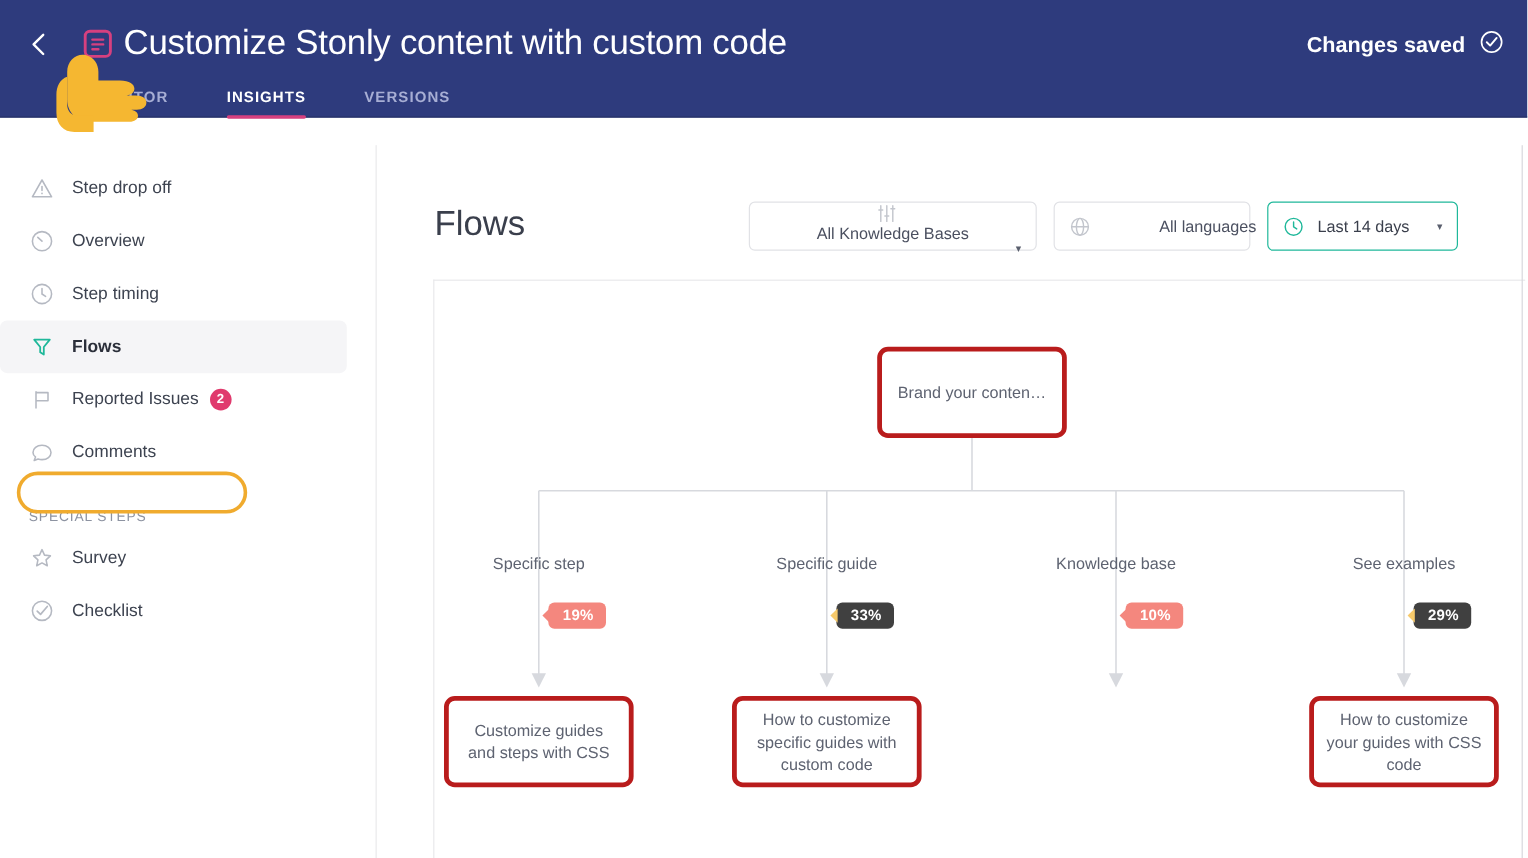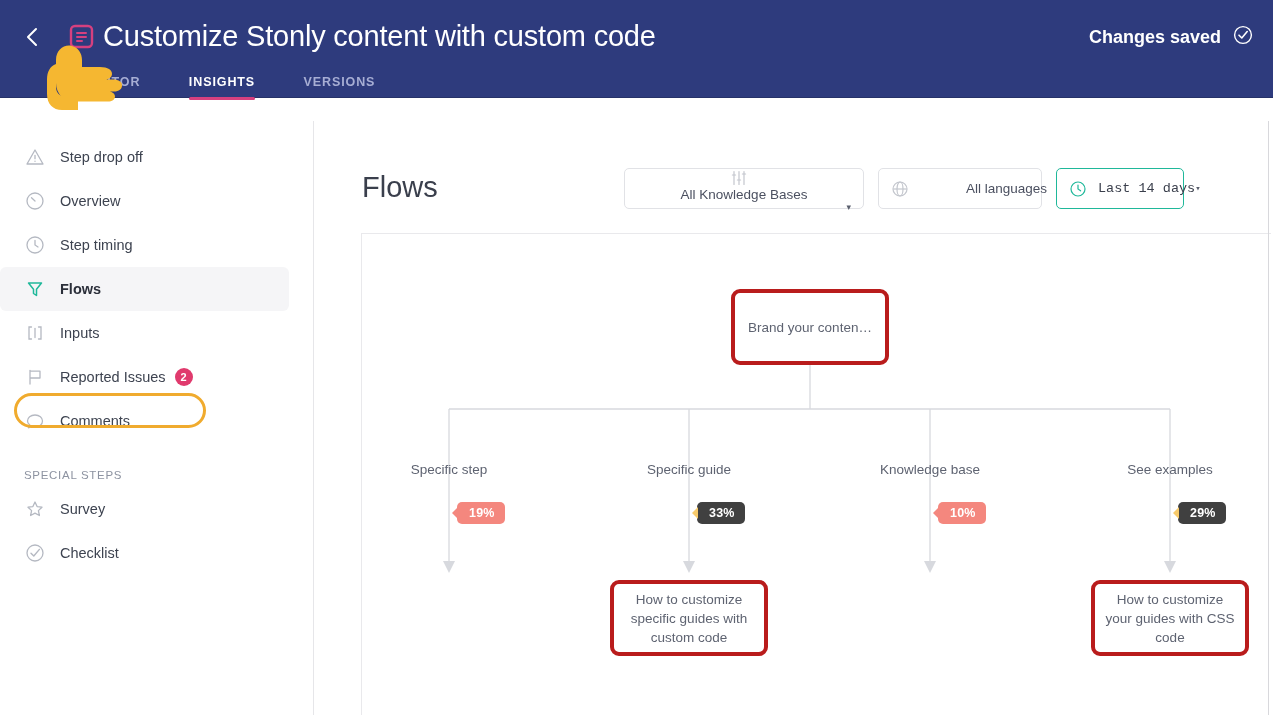--- a/index.html
+++ b/index.html
@@ -96,21 +96,21 @@
   }
   .dropdown .dd-ico { width:18px; height:18px; margin-right:11px; flex:0 0 18px; display:flex; align-items:center; justify-content:center; }
   .dropdown .dd-lbl { font-size:13.5px; color:#4b5060; }
   .dropdown .caret { margin-left:24px; font-size:9px; color:#5a5f6d; }
   .dropdown.accent { border-color:#1fb89a; }
   .dropdown.accent .dd-lbl { color:#3a3f4c; }
   #dd-kb { width:240px;flex-direction:column; }
   #dd-kb .caret { margin-left:auto; }
   #dd-lang { width:164px;gap:46px; }
   #dd-lang .caret { margin-left:auto; }
-  #dd-date { width:128px;font-family:Liberation Mono, monospace; }
+  #dd-date { width:159px; }
   #dd-date .caret { margin-left:auto; }
 
   
   .flow-panel {
     position:absolute; left:47px; top:112px; width:910px; height:482px;
     border:1px solid #e9e9ec; border-right:none; border-bottom:none;
     background:#fff; overflow:hidden;
   }
   .flow-canvas { position:absolute; left:0; top:0; width:910px; height:482px; }
 
@@ -234,30 +234,20 @@
 
     <div class="nav-item selected">
       <span class="ico">
         <svg width="20" height="20" viewBox="0 0 20 20">
           <path d="M3.5 4 H16.5 L11.5 10.2 V16.5 L8.5 14.5 V10.2 Z" fill="none" stroke="#1fb89a" stroke-width="1.5" stroke-linejoin="round"></path>
         </svg>
       </span>
       <span class="lbl">Flows</span>
     </div>
 
-    <div class="nav-item">
-      <span class="ico">
-        <svg width="20" height="20" viewBox="0 0 20 20">
-          <path d="M6.5 4 H4 V16 H6.5" fill="none" stroke="#b5b9c2" stroke-width="1.3" stroke-linecap="round"></path>
-          <path d="M13.5 4 H16 V16 H13.5" fill="none" stroke="#b5b9c2" stroke-width="1.3" stroke-linecap="round"></path>
-          <path d="M10 5.5 V14.5" stroke="#b5b9c2" stroke-width="1.3" stroke-linecap="round"></path>
-        </svg>
-      </span>
-      <span class="lbl">Inputs</span>
-    </div>
 
     <div class="nav-item">
       <span class="ico">
         <svg width="20" height="20" viewBox="0 0 20 20">
           <path d="M5 3.5 V17" stroke="#b5b9c2" stroke-width="1.3" stroke-linecap="round"></path>
           <path d="M5 4.2 H15 V11 H5" fill="none" stroke="#b5b9c2" stroke-width="1.3" stroke-linejoin="round"></path>
         </svg>
       </span>
       <span class="lbl">Reported Issues</span>
       <span class="badge-count">2</span>
@@ -371,20 +361,23 @@
         <div class="branch-label" style="left:87px; top:228px;">Specific step</div>
         <div class="branch-label" style="left:327px; top:228px;">Specific guide</div>
         <div class="branch-label" style="left:568px; top:228px;">Knowledge base</div>
         <div class="branch-label" style="left:808px; top:228px;">See examples</div>
 
         <div class="pct-badge red" style="left:95px;  top:268px;">19%</div>
         <div class="pct-badge amber" style="left:335px; top:268px;">33%</div>
         <div class="pct-badge red" style="left:576px; top:268px;">10%</div>
         <div class="pct-badge amber" style="left:816px; top:268px;">29%</div>
 
+        <div class="node leaf" style="left:8px;">
+          <span>Customize guides and steps with CSS</span>
+        </div>
         <div class="node leaf" style="left:248px;">
           <span>How to customize specific guides with custom code</span>
         </div>
         <div class="node leaf" style="left:729px;">
           <span>How to customize your guides with CSS code</span>
         </div>
 
       </div>
     </div>
   </div>

